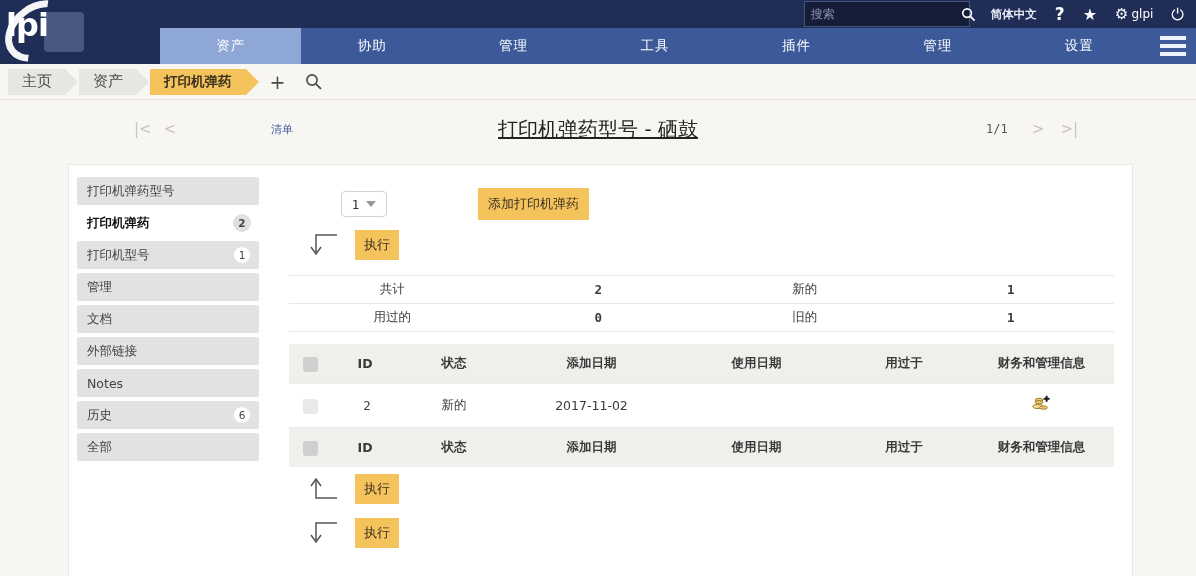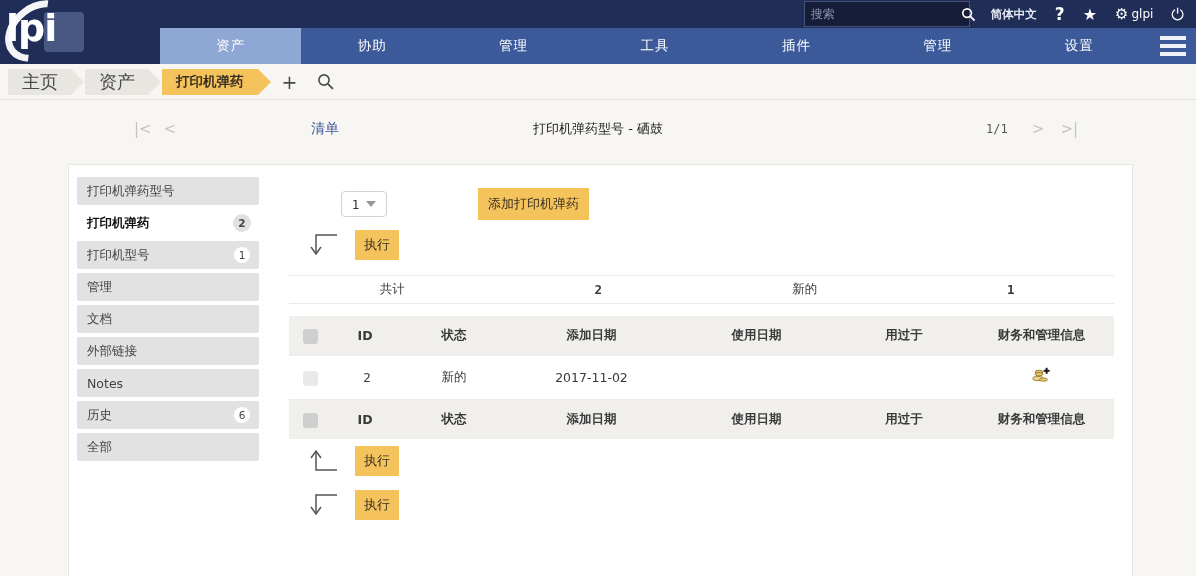--- a/index.html
+++ b/index.html
@@ -26,21 +26,21 @@
     position: absolute;
     left: 0; top: 0;
     width: 160px; height: 64px;
     background: #1f2d57;
     z-index: 5;
     overflow: hidden;
   }
   .logo-text {
     position: absolute;
     left: 6px; top: 6px;
-    font-size: 38px;
+    font-size: 32px;
     font-weight: bold;
     color: #ffffff;
     letter-spacing: -1px;
     font-family: "DejaVu Sans", "Liberation Sans", sans-serif;
   }
   .logo-swoosh {
     position: absolute;
     left: 2px; top: 4px;
     width: 72px; height: 54px;
     border: 7px solid #ffffff;
@@ -132,21 +132,21 @@
     align-items: center;
     padding-left: 8px;
     border-bottom: 1px solid #e6e3dc;
   }
   .crumb {
     position: relative;
     height: 26px;
     display: flex; align-items: center;
     background: #e8e6e1;
     color: #4a4a4a;
-    font-size: 18px;
+    font-size: 15px;
     padding: 0 13px 0 14px;
     margin-right: 14px;
     cursor: pointer;
   }
   .crumb::after {
     content: "";
     position: absolute;
     right: -13px; top: 0;
     width: 0; height: 0;
     border-top: 13px solid transparent;
@@ -174,27 +174,28 @@
     align-items: center;
     position: relative;
   }
   .nav-arrow {
     color: #c7c4bd;
     font-size: 15px;
     cursor: pointer;
     padding: 0 6px;
   }
   .ph-left { position:absolute; left:128px; display:flex; align-items:center; }
-  .ph-list { position:absolute; left:271px; color:#3d5a9b; font-size:14px; cursor:pointer;margin-left:40px; }
+  .ph-list { position:absolute; left:271px; color:#3d5a9b; font-size:11px; cursor:pointer; }
   .ph-title {
     position: absolute;
     left: 0; right: 0;
     text-align: center;
-    font-size: 13px;
+    font-size: 20px;
     color: #222;
+    text-decoration: underline;
   }
   .ph-right { position:absolute; right:112px; display:flex; align-items:center; gap:4px;justify-content:space-between; }
   .ph-count { color:#555; font-size:12px; font-family:"DejaVu Sans Mono","Liberation Mono",monospace; margin-right:14px; }
 
   .panel {
     position: absolute;
     left: 68px; top: 164px;
     width: 1065px;
     height: 412px;
     background: #ffffff;
@@ -433,20 +434,26 @@
       </span>
       <button class="btn-orange btn-exec">执行</button>
     </div>
 
     <table class="stats">
       <tbody>
         <tr>
           <td class="lbl">共计</td>
           <td class="val">2</td>
           <td class="lbl">新的</td>
+          <td class="val">1</td>
+        </tr>
+        <tr>
+          <td class="lbl">用过的</td>
+          <td class="val">0</td>
+          <td class="lbl">旧的</td>
           <td class="val">1</td>
         </tr>
       </tbody>
     </table>
 
     <table class="dtable">
       <thead>
         <tr>
           <th class="c-chk">
             <span class="chk"></span>

